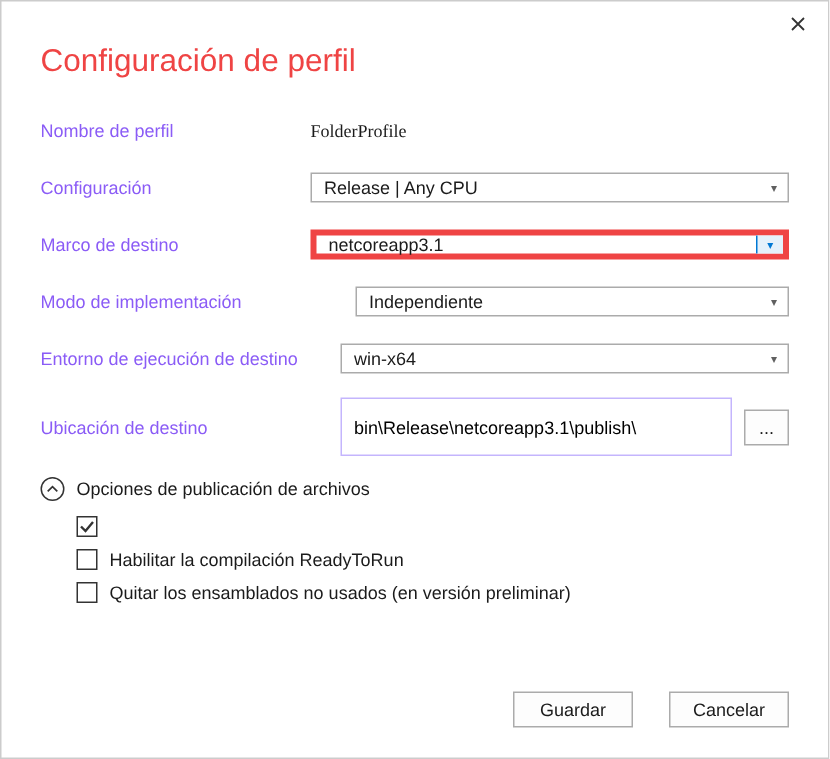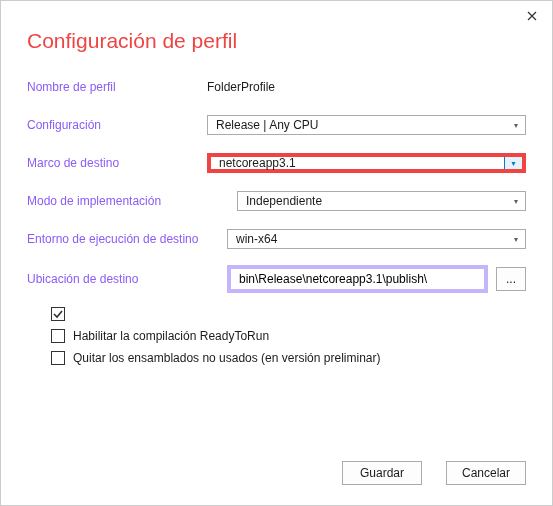--- a/index.html
+++ b/index.html
@@ -46,20 +46,21 @@
     font-size: 12px;
     color: #8b5cf6;
     padding-right: 6px;
   }
   .row .value {
     flex: 1;
     font-size: 12px;
   }
   .static-val {
     padding: 2px 0;
+    font-family: Liberation Serif, serif;
   }
   .select {
     flex: 1;
     position: relative;
     border: 1px solid #ababab;
     height: 20px;
     display: flex;
     align-items: center;
     padding: 0 22px 0 8px;
     background: #fff;
@@ -81,22 +82,22 @@
     font-size: 8px;
     color: #606060;
   }
   .select.highlight .chev {
     border-left: 1px solid #0078d4;
     background: #e5f1fb;
     color: #0078d4;
   }
   .text-input {
     flex: 1;
-    border: 4px solid #c4b5fd;
-    height: 28px;
+    border: 1px solid #c4b5fd;
+    height: 39px;
     padding: 0 8px;
     font-size: 12px;
     font-family: inherit;
     background: #fff;
   }
   .browse-btn {
     width: 30px;
     height: 24px;
     margin-left: 8px;
     border: 1px solid #ababab;
@@ -221,20 +222,28 @@
   </div>
 
   <div class="row row-loc">
     <div class="label">Ubicación de destino</div>
     <input class="text-input" type="text" value="bin\Release\netcoreapp3.1\publish\" style="">
     <div class="browse-btn">
       <span>...</span>
     </div>
   </div>
 
+  <div class="expander">
+    <span class="circle">
+      <svg viewBox="0 0 10 10">
+          <path d="M1 7 L5 3 L9 7" stroke="#333" stroke-width="1.4" fill="none"></path>
+        </svg>
+    </span>
+    <span class="expander-label">Opciones de publicación de archivos</span>
+  </div>
 
   <div class="checkbox-group">
     <div class="checkbox-row">
       <span class="cb checked">
         <svg viewBox="0 0 10 10">
             <path d="M1 5 L4 8 L9 2" stroke="#333" stroke-width="1.6" fill="none"></path>
           </svg>
       </span>
     </div>
     <div class="checkbox-row">

